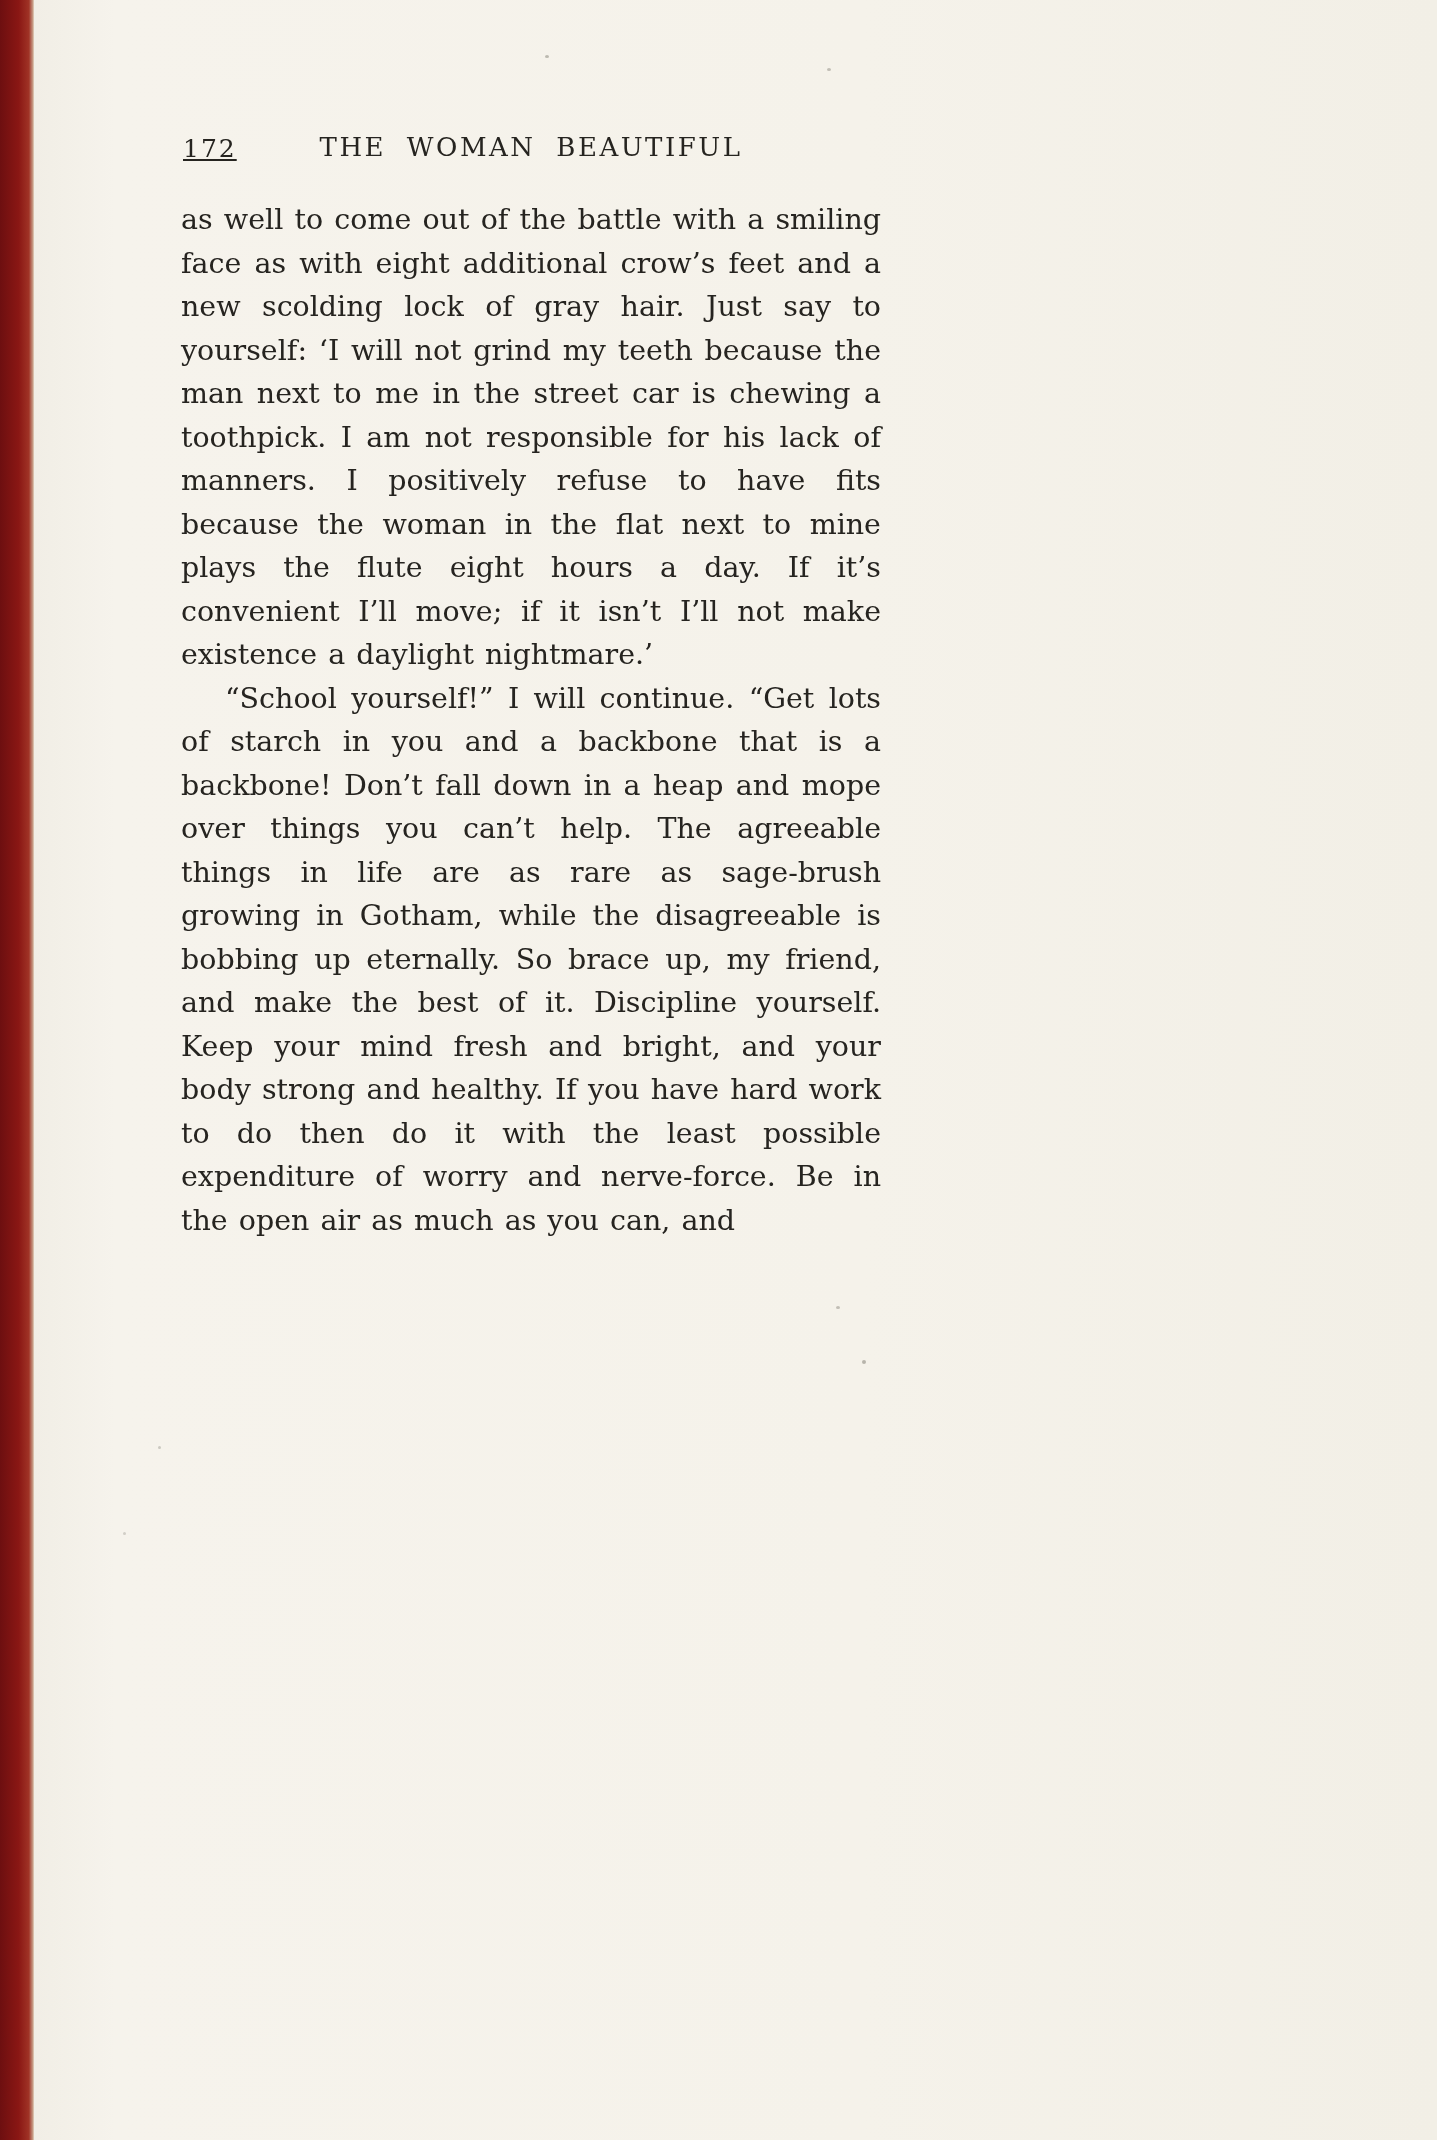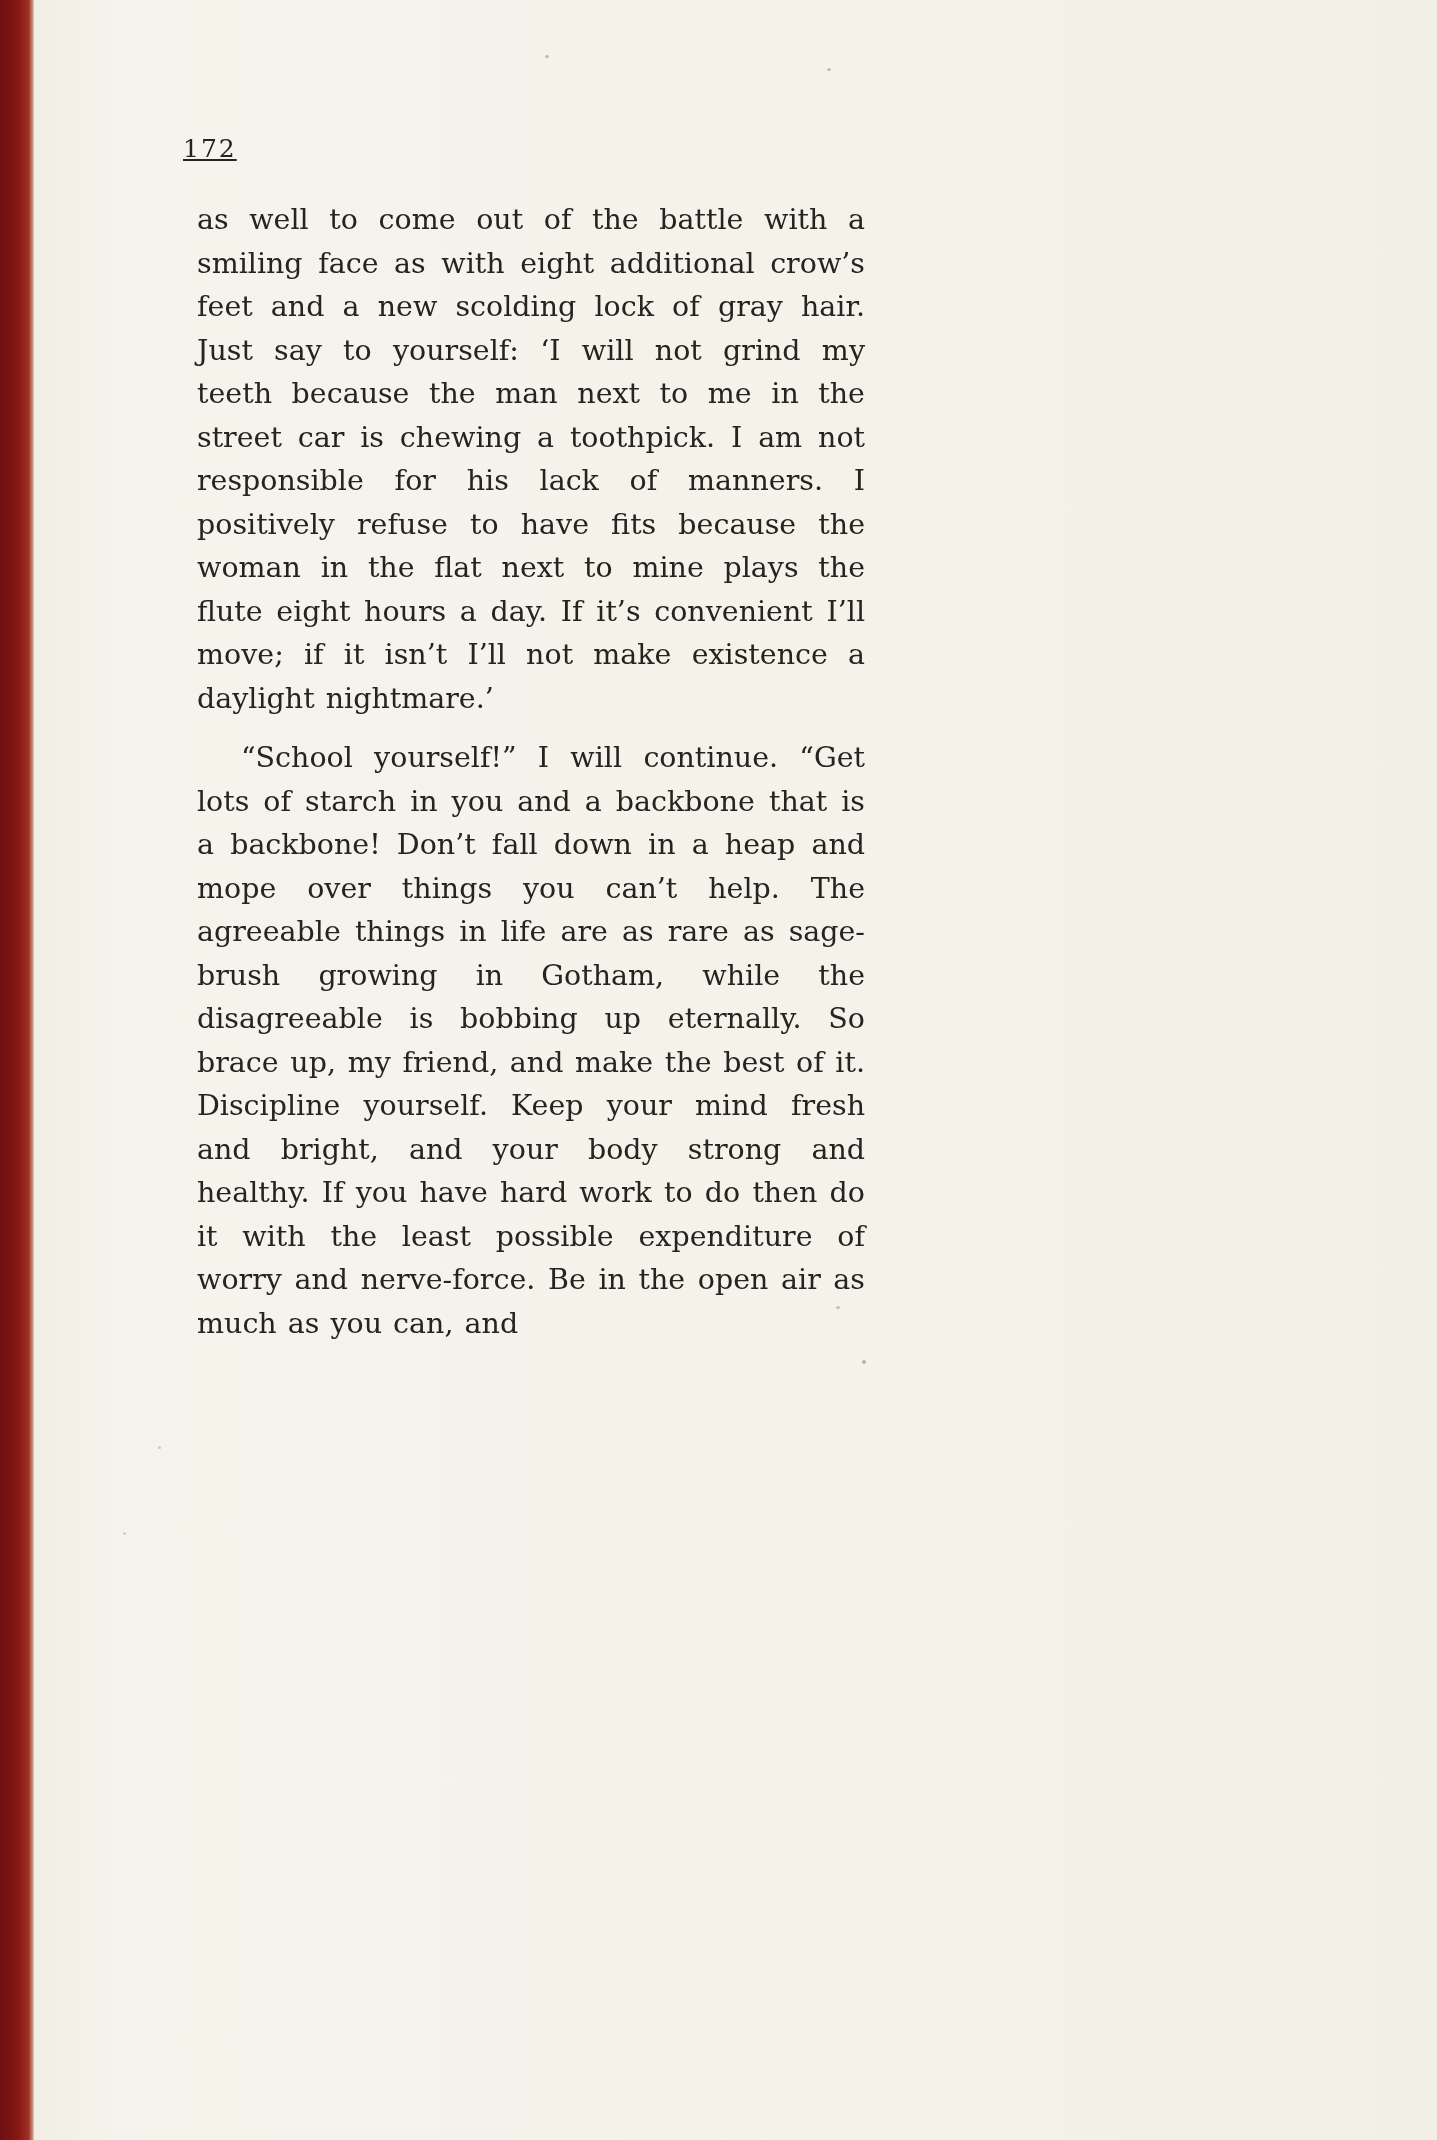--- a/index.html
+++ b/index.html
@@ -49,21 +49,21 @@
   }
   .running {
     display: block;
     text-align: center;
     font-size: 26px;
     letter-spacing: 2.5px;
     word-spacing: 10px;
     padding-top: 4px;
   }
   .bodytext p {
-    margin: 16px;
+    margin: 0;
     font-size: 28.5px;
     line-height: 43.5px;
     text-align: justify;
     word-spacing: 2px;
   }
   .bodytext p.indent {
     text-indent: 44px;
   }
   .speck {
     position: absolute;
@@ -86,20 +86,21 @@
   <div class="speck s1"></div>
   <div class="speck s2"></div>
   <div class="speck s3"></div>
   <div class="speck s4"></div>
   <div class="speck s5"></div>
   <div class="speck s6"></div>
 
   <div class="page-content">
     <div class="head">
       <span class="folio">172</span>
+      <span class="running">THE WOMAN BEAUTIFUL</span>
     </div>
 
     <div class="bodytext">
       <p>as well to come out of the battle with a smiling face as with eight additional crow’s feet and a new scolding lock of gray hair.  Just say to yourself: ‘I will not grind my teeth because the man next to me in the street car is chewing a toothpick.  I am not responsible for his lack of manners.  I positively refuse to have fits because the woman in the flat next to mine plays the flute eight hours a day.  If it’s convenient I’ll move; if it isn’t I’ll not make existence a daylight nightmare.’</p>
       <p class="indent">“School yourself!” I will continue. “Get lots of starch in you and a backbone that is a backbone!  Don’t fall down in a heap and mope over things you can’t help.  The agreeable things in life are as rare as sage-brush growing in Gotham, while the disagreeable is bobbing up eternally.  So brace up, my friend, and make the best of it.  Discipline yourself.  Keep your mind fresh and bright, and your body strong and healthy.  If you have hard work to do then do it with the least possible expenditure of worry and nerve-force. Be in the open air as much as you can, and</p>
     </div>
   </div>
 </div>
 
 </body></html>

